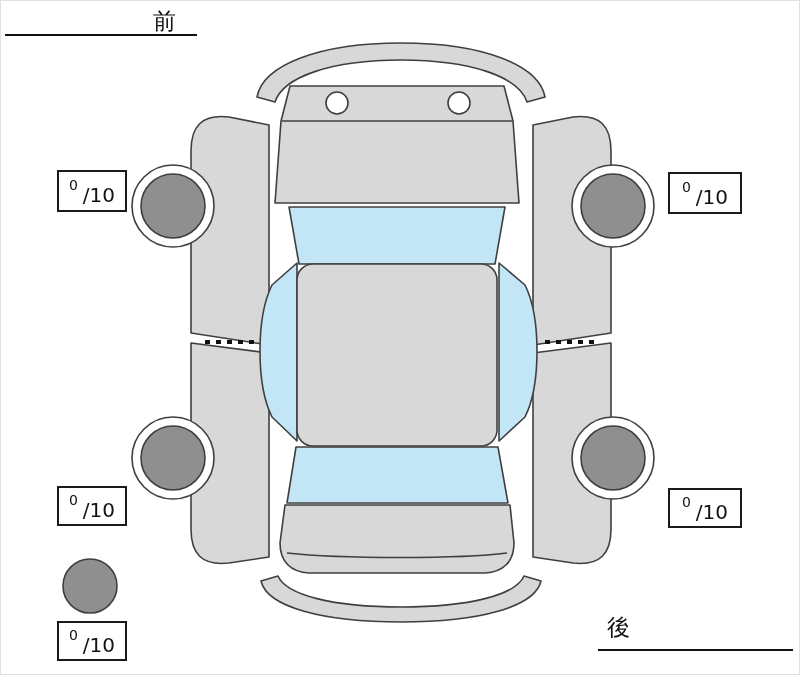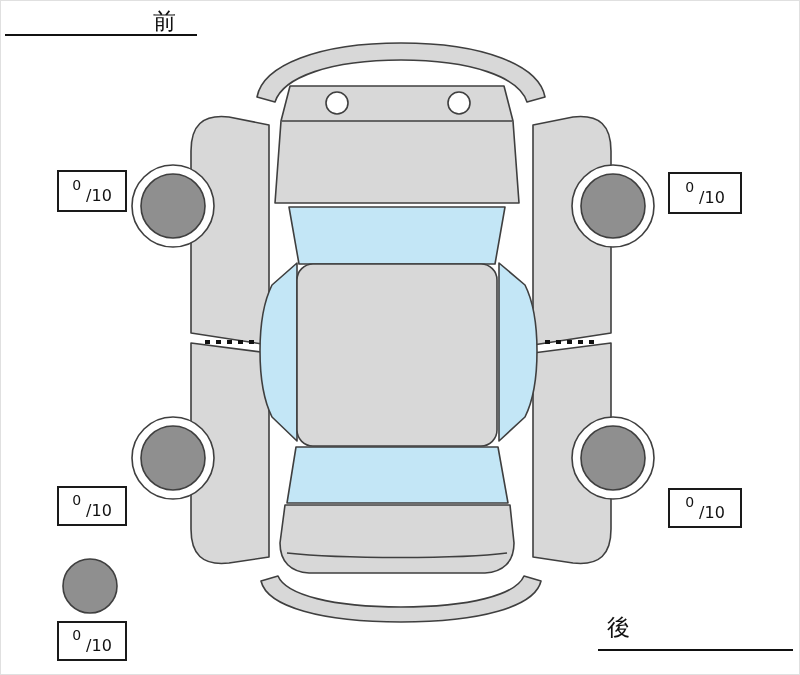--- a/index.html
+++ b/index.html
@@ -60,21 +60,21 @@
     align-items: center;
     justify-content: center;
     color: #111;
   }
   .tread-box .score {
     font-size: 14px;
     transform: translateY(-6px);
     margin-right: 5px;
   }
   .tread-box .max {
-    font-size: 16px;
+    font-size: 20px;
     margin-top: 8px;
   }
 </style>
 </head>
 <body>
 
 <div id="stage">
 
   <div class="dir-label" style="left:152px; top:5px;">前</div>
   <div class="dir-underline" style="left:4px; top:33px; width:192px;"></div>

